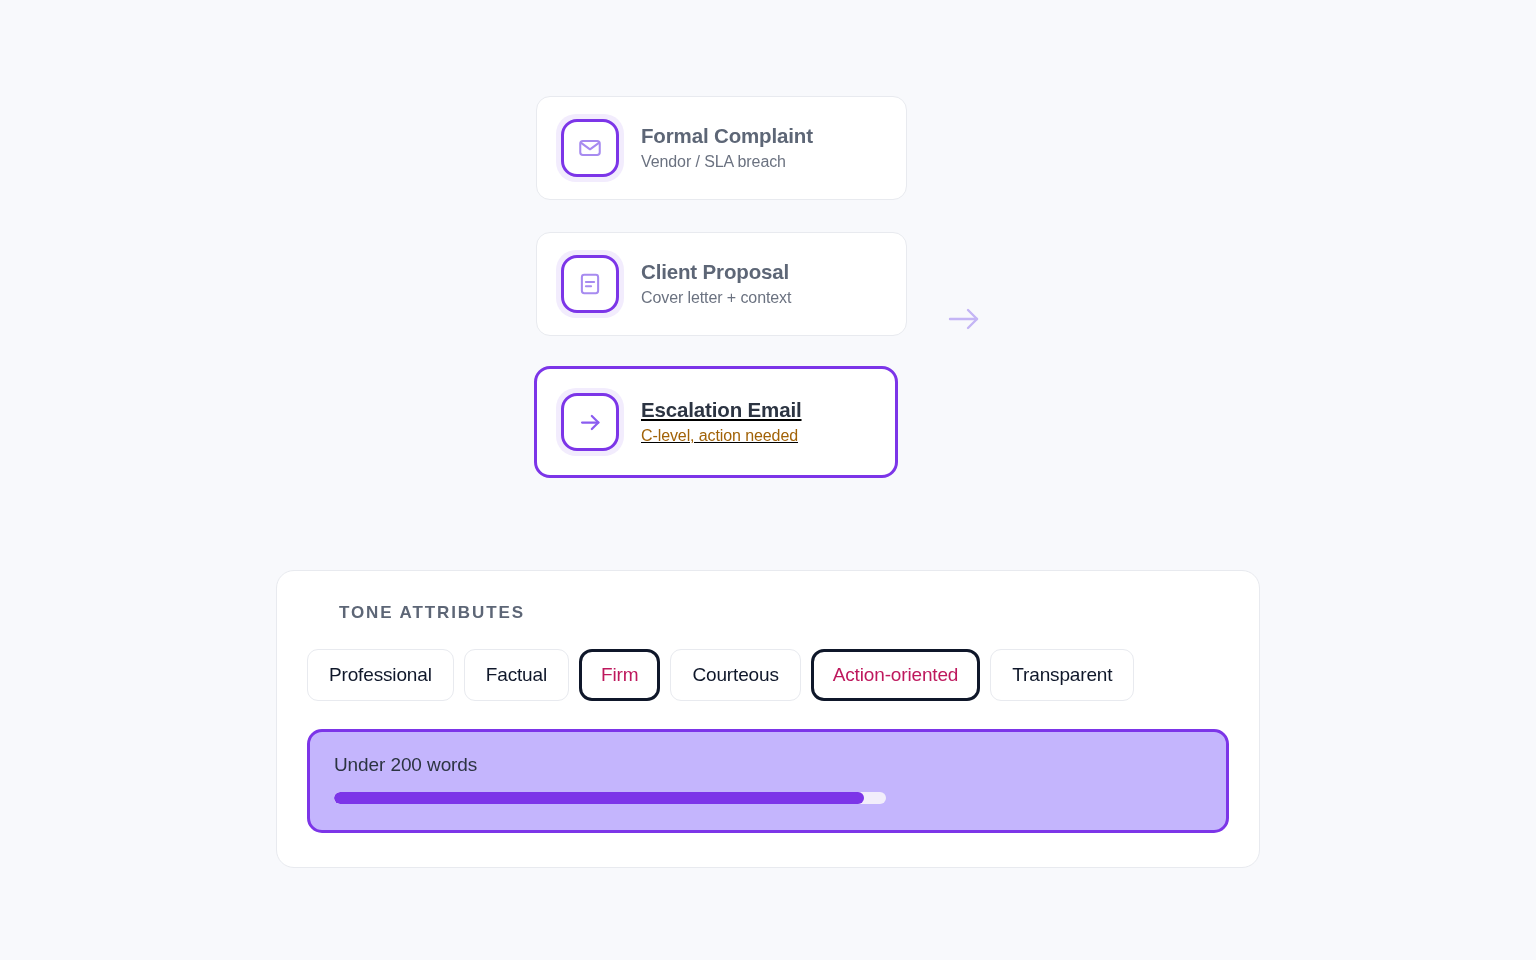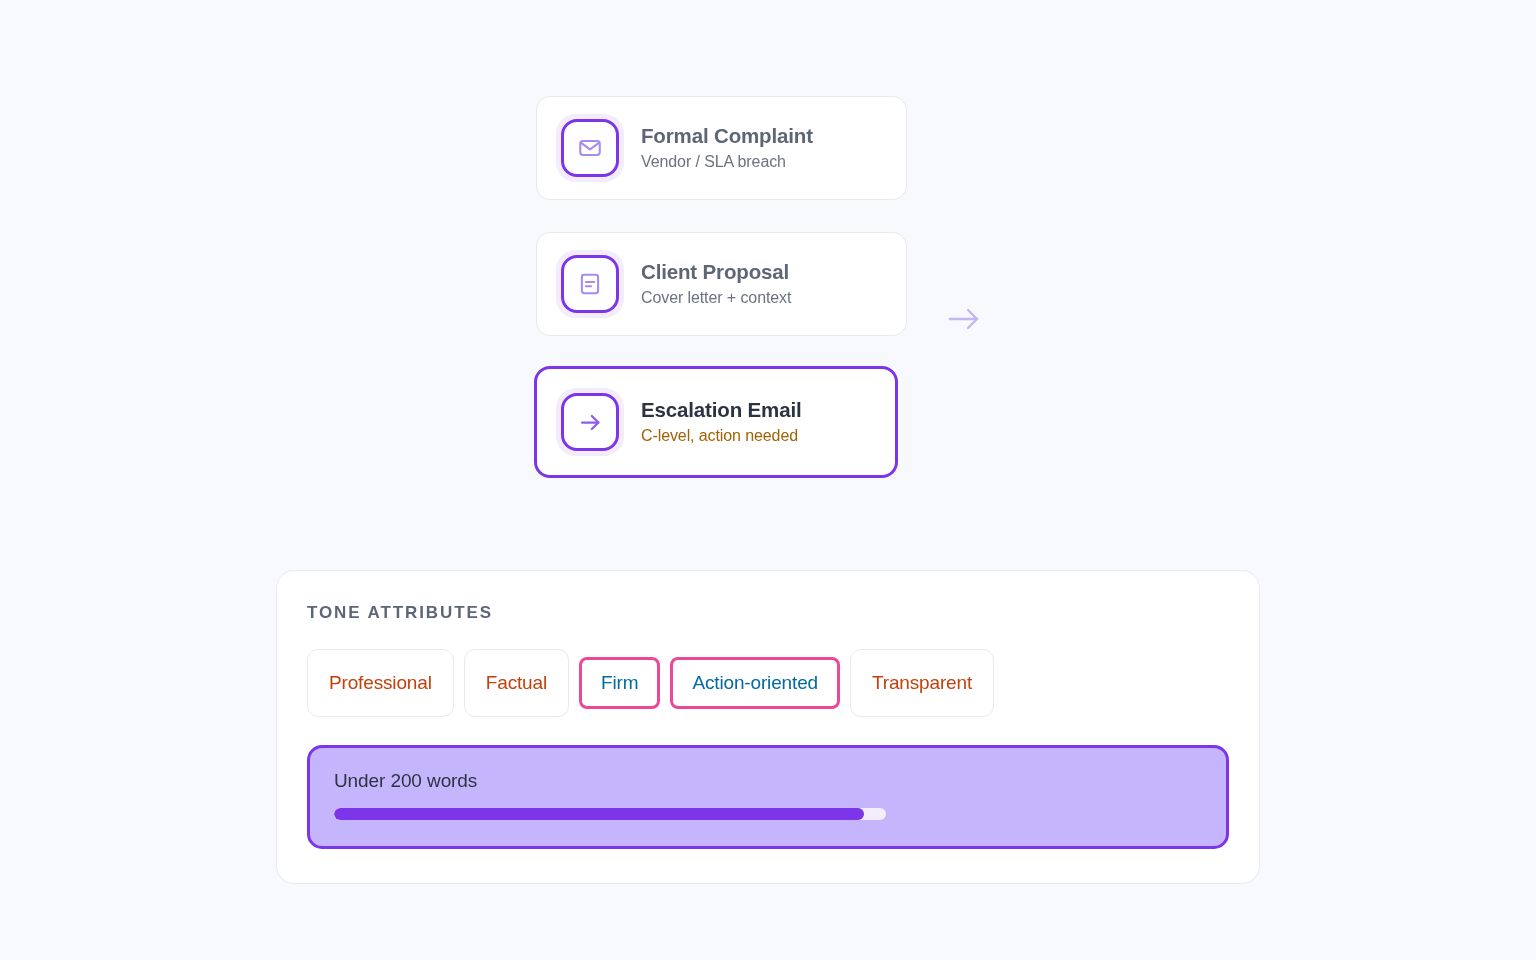--- a/index.html
+++ b/index.html
@@ -39,20 +39,21 @@
     margin-bottom: 32px;
   }
 
   .template-card.selected {
     border: 3px solid #7c35e8;
     border-radius: 16px;
     padding: 24px 24px;
     margin-left: -2px;
     margin-top: -2px;
     width: 364px;
+    text-decoration: underline;
   }
 
   .card-icon-wrap {
     position: relative;
     flex: 0 0 auto;
     width: 58px;
     height: 58px;
     display: flex;
     align-items: center;
     justify-content: center;
@@ -125,47 +126,48 @@
     border-radius: 18px;
     padding: 32px 30px 34px 30px;
   }
 
   .tone-heading {
     font-size: 17px;
     font-weight: bold;
     color: #5d6676;
     letter-spacing: 1.9px;
     margin-bottom: 26px;
+    margin-left: 32px;
   }
 
   .pill-row {
     display: flex;
     align-items: center;
     gap: 10px;
     flex-wrap: nowrap;
     margin-bottom: 28px;
   }
 
   .pill {
     position: relative;
     background: #ffffff;
     border: 1px solid #e8eaef;
     border-radius: 11px;
-    padding: 22px 21px;
+    padding: 14px 21px;
     font-size: 19px;
-    color: #c2410c;
+    color: #0f172a;
     white-space: nowrap;
     letter-spacing: -0.15px;
   }
 
   .pill.selected {
-    border: 3px solid #ec4899;
-    border-radius: 8px;
+    border: 3px solid #0f172a;
+    border-radius: 13px;
     padding: 12px 19px;
-    color: #0369a1;
+    color: #be185d;
   }
 
   .pill-halo {
     position: absolute;
     left: -5px;
     top: -5px;
     right: -5px;
     bottom: -5px;
     border-radius: 17px;
     background: #f4eefd;
@@ -295,20 +297,23 @@
 
     <div class="pill">
       <span>Factual</span>
     </div>
 
     <div class="pill selected">
       <div class="pill-halo"></div>
       <span>Firm</span>
     </div>
 
+    <div class="pill">
+      <span>Courteous</span>
+    </div>
 
     <div class="pill selected">
       <div class="pill-halo"></div>
       <span>Action-oriented</span>
     </div>
 
     <div class="pill">
       <span>Transparent</span>
     </div>
 

